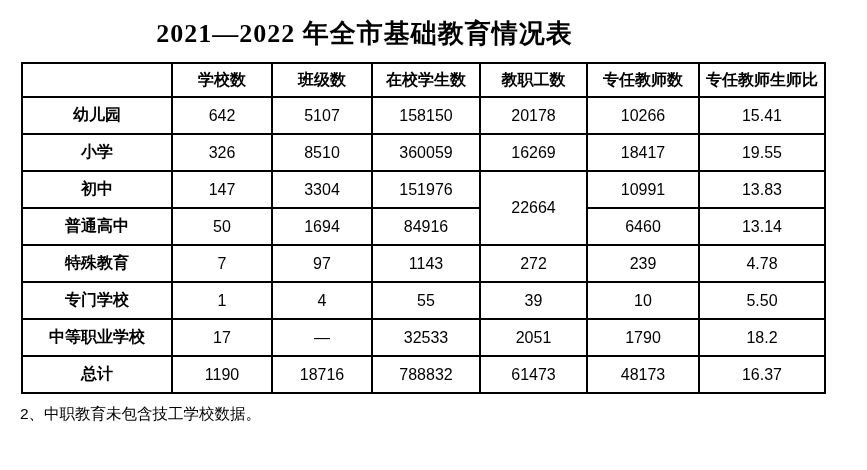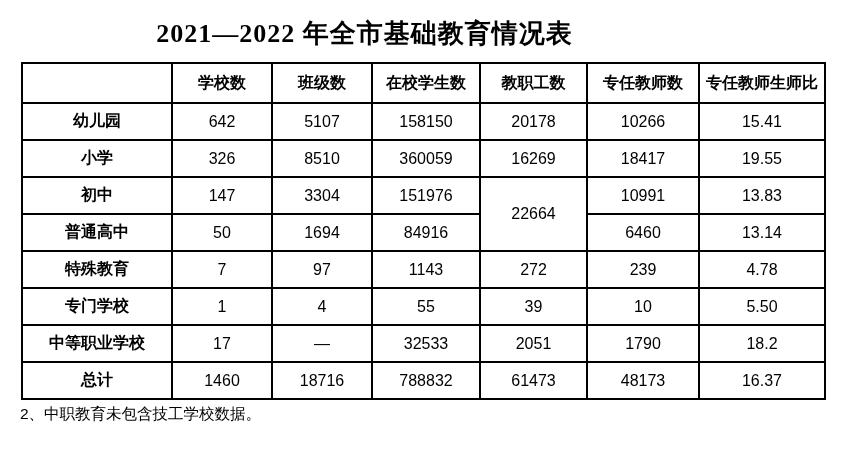--- a/index.html
+++ b/index.html
@@ -33,21 +33,21 @@
     width: 803px;
   }
   table.edu-table td, table.edu-table th {
     border: 2px solid #000000;
     text-align: center;
     vertical-align: middle;
     padding: 0;
     overflow: hidden;
     white-space: nowrap;
   }
-  tr.header-row { height: 40px; }
+  tr.header-row { height: 34px; }
   tr.data-row  { height: 37px; padding-left: 20px; }
   th.col-header {
     font-weight: bold;
     font-size: 16px;
   }
   td.row-label {
     font-weight: bold;
     font-size: 16px;
   }
   td.num-cell {
@@ -156,21 +156,21 @@
       <td class="num-cell">17</td>
       <td class="num-cell">—</td>
       <td class="num-cell">32533</td>
       <td class="num-cell">2051</td>
       <td class="num-cell">1790</td>
       <td class="num-cell">18.2</td>
     </tr>
 
     <tr class="data-row">
       <td class="row-label">总计</td>
-      <td class="num-cell">1460</td>
+      <td class="num-cell">1190</td>
       <td class="num-cell">18716</td>
       <td class="num-cell">788832</td>
       <td class="num-cell">61473</td>
       <td class="num-cell">48173</td>
       <td class="num-cell">16.37</td>
     </tr>
   </tbody>
 </table>
 
 <div class="notes">

